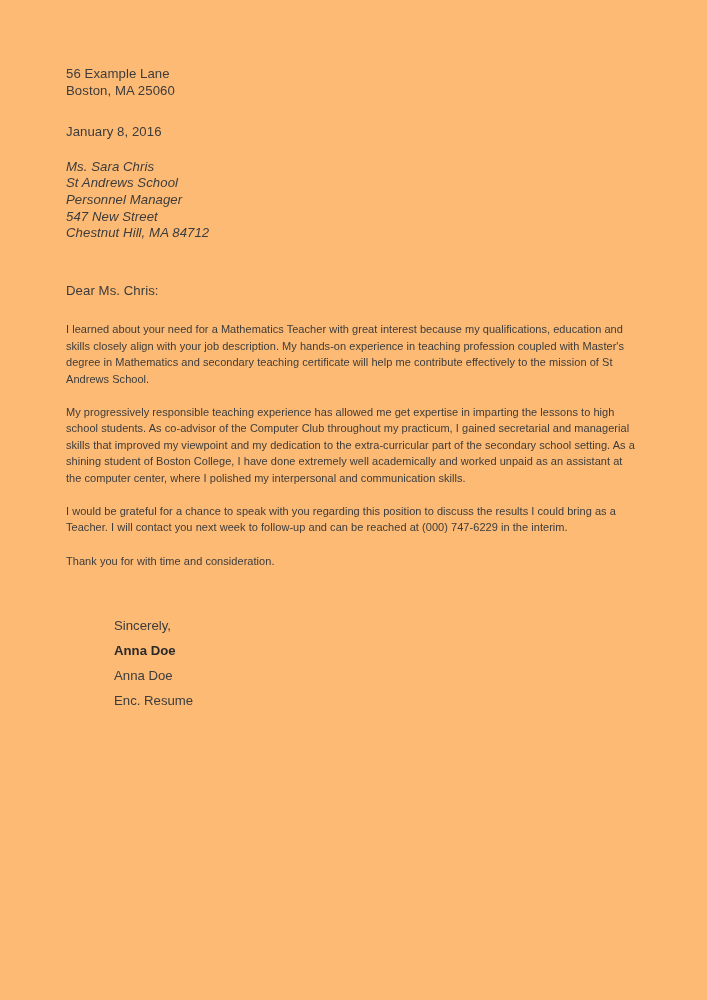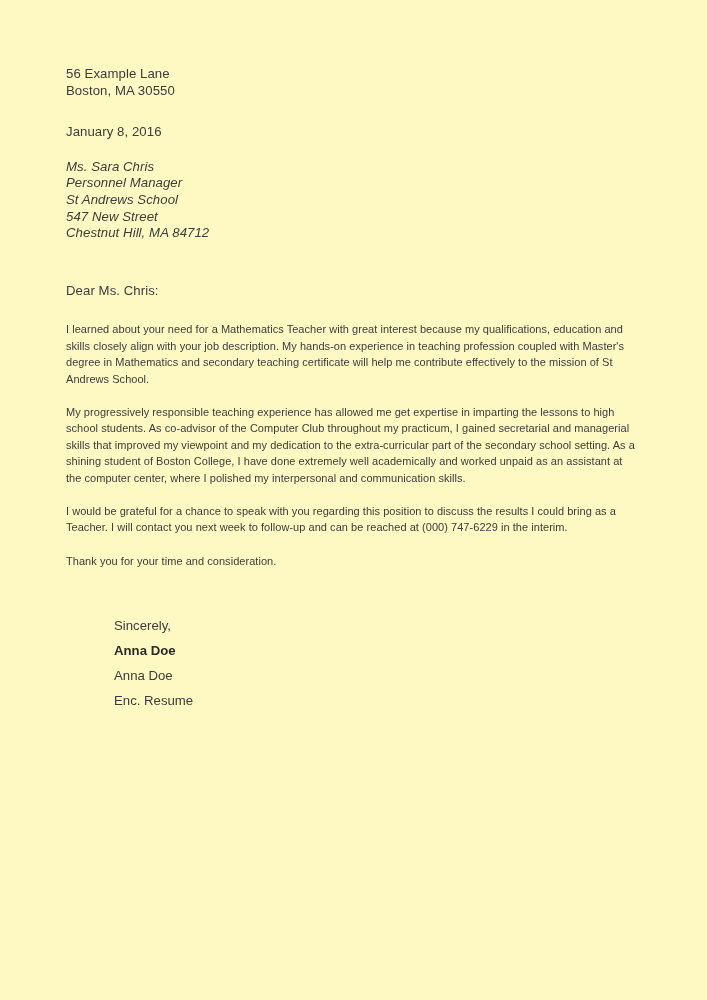--- a/index.html
+++ b/index.html
@@ -4,21 +4,21 @@
 <style>
   html, body {
     margin: 0;
     padding: 0;
     background: #ffffff;
   }
   .page {
     position: relative;
     width: 707px;
     height: 1000px;
-    background: #fef9c3;
+    background: #fdba74;
     overflow: hidden;
     font-family: "Liberation Sans", sans-serif;
     color: #3c3c3c;
     -webkit-font-smoothing: antialiased;
   }
   .content {
     position: absolute;
     left: 66px;
     top: 66px;
     width: 574px;
@@ -62,44 +62,44 @@
   }
 </style>
 </head>
 <body>
 
 <div class="page">
   <div class="content">
 
     <div class="block sender-block">
       <div class="line">56 Example Lane</div>
-      <div class="line">Boston, MA 30550</div>
+      <div class="line">Boston, MA 25060</div>
     </div>
 
     <div class="block date-block">
       <div class="line">January 8, 2016</div>
     </div>
 
     <div class="block recipient-block">
       <div class="line">Ms. Sara Chris</div>
+      <div class="line">St Andrews School</div>
       <div class="line">Personnel Manager</div>
-      <div class="line">St Andrews School</div>
       <div class="line">547 New Street</div>
       <div class="line">Chestnut Hill, MA 84712</div>
     </div>
 
     <div class="block salutation-block">
       <div class="line">Dear Ms. Chris:</div>
     </div>
 
     <div class="block body-block" style="margin-top:22px;">
       <p class="para">I learned about your need for a Mathematics Teacher with great interest because my qualifications, education and skills closely align with your job description. My hands-on experience in teaching profession coupled with Master's degree in Mathematics and secondary teaching certificate will help me contribute effectively to the mission of St Andrews School.</p>
       <p class="para">My progressively responsible teaching experience has allowed me get expertise in imparting the lessons to high school students. As co-advisor of the Computer Club throughout my practicum, I gained secretarial and managerial skills that improved my viewpoint and my dedication to the extra-curricular part of the secondary school setting. As a shining student of Boston College, I have done extremely well academically and worked unpaid as an assistant at the computer center, where I polished my interpersonal and communication skills.</p>
       <p class="para">I would be grateful for a chance to speak with you regarding this position to discuss the results I could bring as a Teacher. I will contact you next week to follow-up and can be reached at (000) 747-6229 in the interim.</p>
-      <p class="para">Thank you for your time and consideration.</p>
+      <p class="para">Thank you for with time and consideration.</p>
     </div>
 
     <div class="block closing-block">
       <div class="closing-line">Sincerely,</div>
       <div class="closing-line bold">Anna Doe</div>
       <div class="closing-line">Anna Doe</div>
       <div class="closing-line">Enc. Resume</div>
     </div>
 
   </div>

